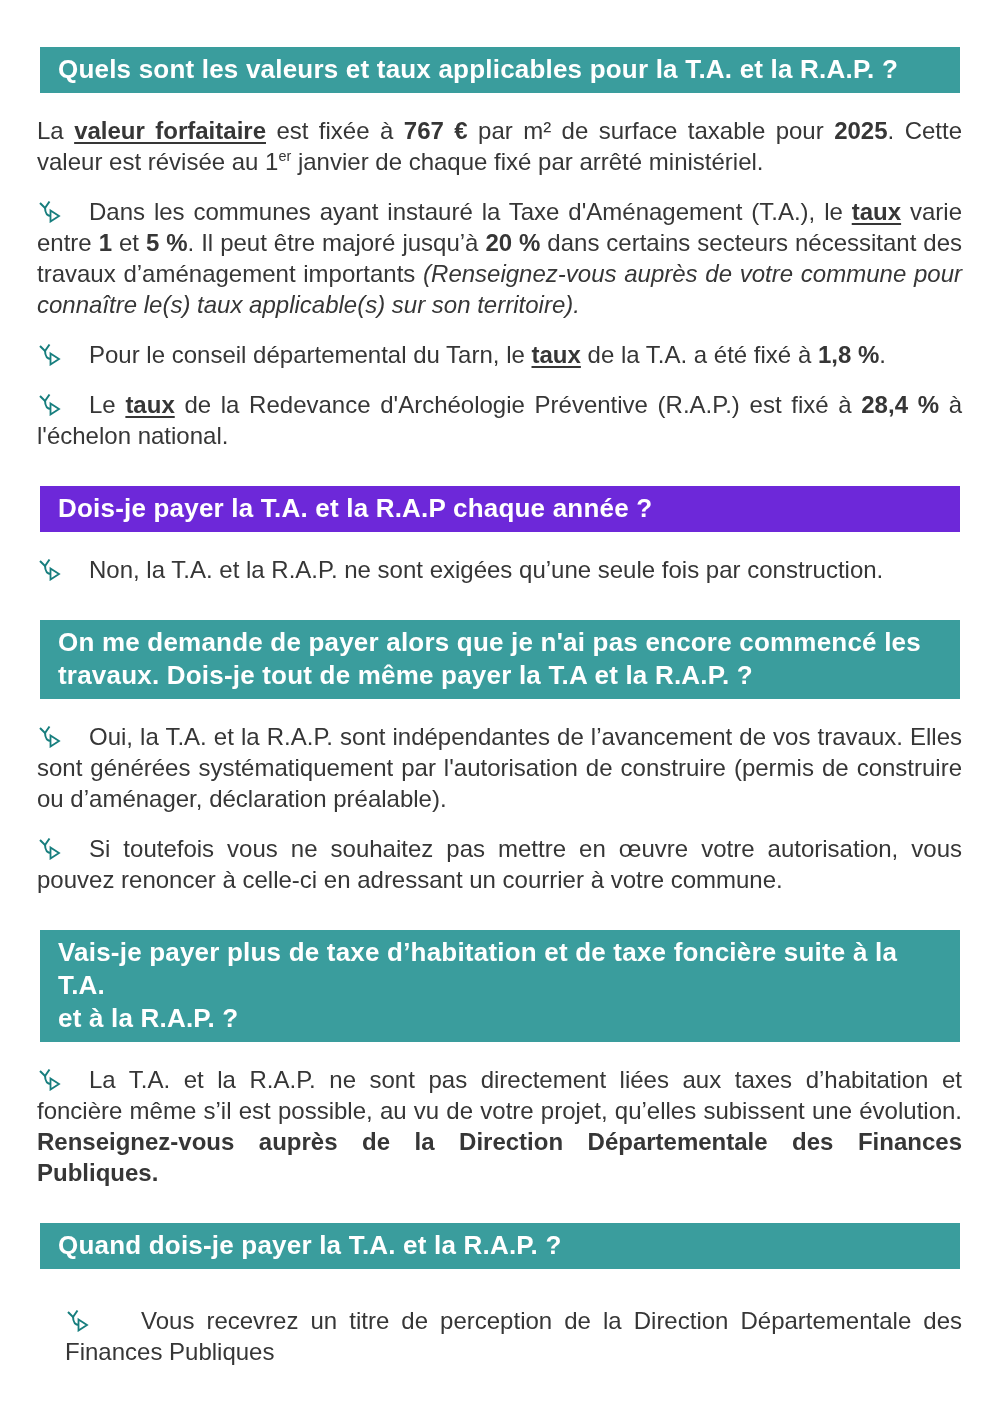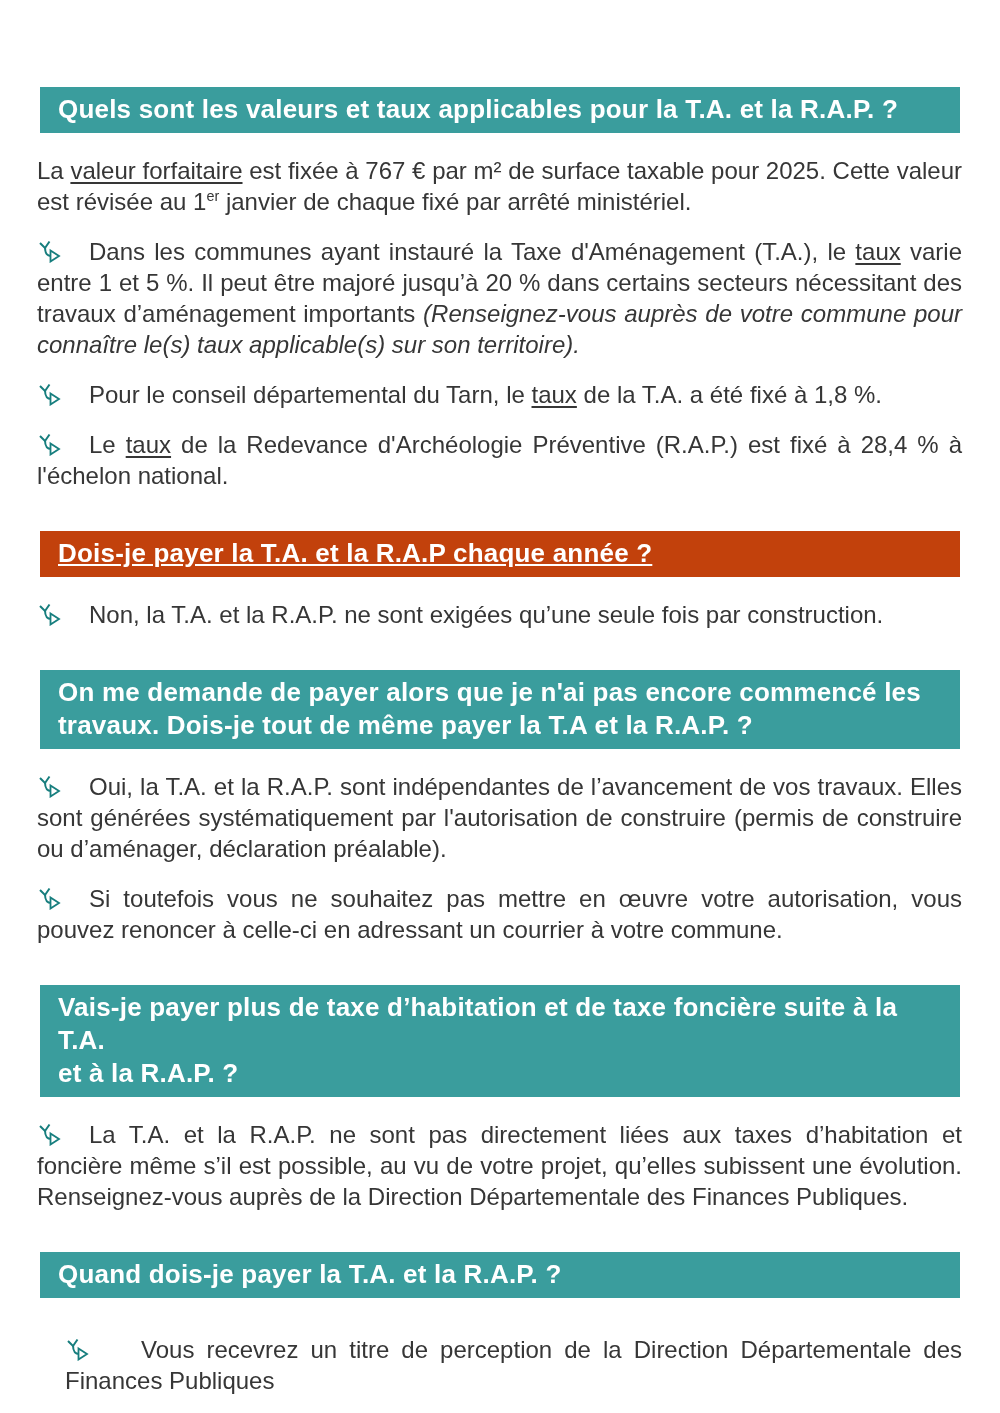--- a/index.html
+++ b/index.html
@@ -20,32 +20,31 @@
     box-sizing:border-box;
     margin-left:3px;
     margin-right:2px;
     padding:6px 18px 7px 18px;
     color:#ffffff;
     font-size:26px;
     font-weight:bold;
     line-height:33px;
     white-space:pre-line;
     letter-spacing:.2px;
-    margin-top:40px;
   }
   .para{
     margin:19px 0 0 0;
     font-size:24px;
     line-height:31px;
     text-align:justify;
   }
   .para.first-after-bar{margin-top:22px;}
   .faq-section:last-child .para{margin-top:36px;}
   .para.indent{margin-left:28px; margin-right:0;}
-  .seg-b{font-weight:normal;}
+  .seg-b{font-weight:bold;}
   .seg-u{text-decoration:underline; text-underline-offset:3px;}
   .seg-i{font-style:italic;}
   .seg-sup{font-size:60%; vertical-align:super; line-height:0;}
   .arrow{
     display:inline-block;
     width:24px;
     height:23px;
     margin-right:28px;
     vertical-align:-3px;
   }
@@ -69,21 +68,21 @@
               <path d="M8 7 C8 13 9.5 16 14.5 16" fill="none" stroke="#177e7e" stroke-width="2"></path>
               <path d="M13.5 10.5 L22 16 L13.5 21.5 Z" fill="#ffffff" stroke="#177e7e" stroke-width="1.8" stroke-linejoin="miter"></path>
             </svg></span><span>Pour le conseil départemental du Tarn, le </span><span class="seg-b seg-u">taux</span><span> de la T.A. a été fixé à </span><span class="seg-b">1,8 %</span><span>.</span></p>
         <p class="para"><span class="arrow"><svg width="24" height="23" viewBox="0 0 24 23">
               <path d="M3 3 L8 8 L12.5 1.5" fill="none" stroke="#177e7e" stroke-width="2"></path>
               <path d="M8 7 C8 13 9.5 16 14.5 16" fill="none" stroke="#177e7e" stroke-width="2"></path>
               <path d="M13.5 10.5 L22 16 L13.5 21.5 Z" fill="#ffffff" stroke="#177e7e" stroke-width="1.8" stroke-linejoin="miter"></path>
             </svg></span><span>Le </span><span class="seg-b seg-u">taux</span><span> de la Redevance d'Archéologie Préventive (R.A.P.) est fixé à </span><span class="seg-b">28,4 %</span><span> à l'échelon national.</span></p>
       </section>
       <section class="faq-section">
-        <div class="bar" style="background: #c2410c; text-decoration: underline;">Dois-je payer la T.A. et la R.A.P chaque année ?</div>
+        <div class="bar" style="background: #6d28d9;">Dois-je payer la T.A. et la R.A.P chaque année ?</div>
         <p class="para first-after-bar"><span class="arrow"><svg width="24" height="23" viewBox="0 0 24 23">
               <path d="M3 3 L8 8 L12.5 1.5" fill="none" stroke="#177e7e" stroke-width="2"></path>
               <path d="M8 7 C8 13 9.5 16 14.5 16" fill="none" stroke="#177e7e" stroke-width="2"></path>
               <path d="M13.5 10.5 L22 16 L13.5 21.5 Z" fill="#ffffff" stroke="#177e7e" stroke-width="1.8" stroke-linejoin="miter"></path>
             </svg></span><span>Non, la T.A. et la R.A.P. ne sont exigées qu’une seule fois par construction.</span></p>
       </section>
       <section class="faq-section">
         <div class="bar" style="background: rgb(58, 157, 157);">On me demande de payer alors que je n'ai pas encore commencé les
 travaux. Dois-je tout de même payer la T.A et la R.A.P. ?</div>
         <p class="para first-after-bar"><span class="arrow"><svg width="24" height="23" viewBox="0 0 24 23">

